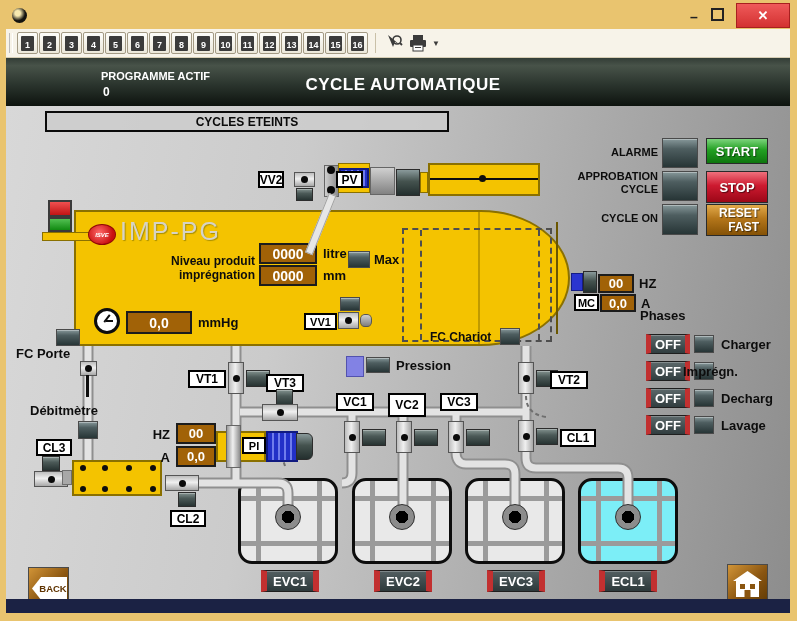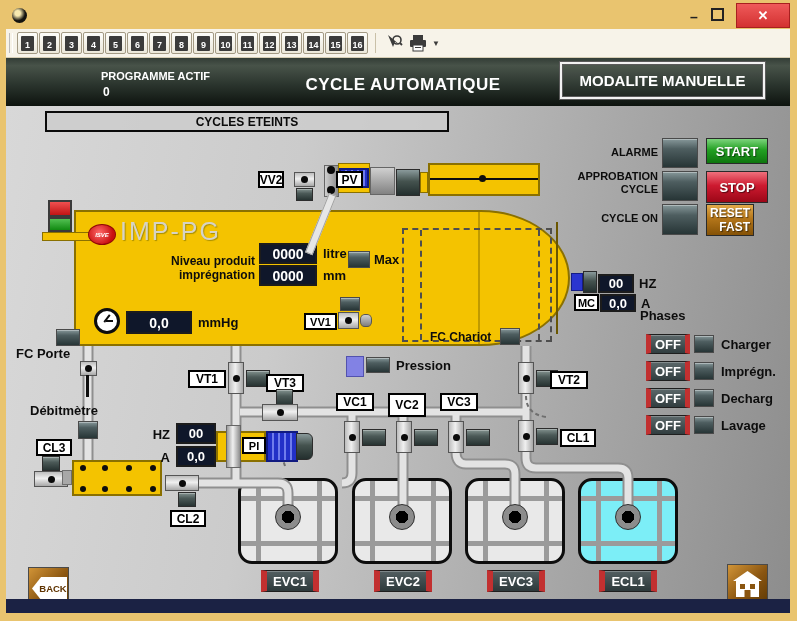--- a/index.html
+++ b/index.html
@@ -25,21 +25,21 @@
   .prog-label{position:absolute;left:95px;top:12px;color:#fff;font-weight:bold;font-size:11px}
   .prog-value{position:absolute;left:97px;top:27px;color:#fff;font-weight:bold;font-size:12px}
   .hdr-title{position:absolute;left:247px;top:17px;width:300px;text-align:center;color:#fff;font-weight:bold;font-size:17px;letter-spacing:.5px}
   .mode-btn{position:absolute;left:554px;top:4px;width:205px;height:37px;border:2px solid #f2f2f2;box-shadow:0 0 0 1px #5a5a5a,inset 0 0 0 1px #5a5a5a;color:#fff;font-weight:bold;font-size:15px;display:flex;align-items:center;justify-content:center;background:rgba(255,255,255,.03)}
   
   .main{position:absolute;left:6px;top:106px;width:784px;height:493px;background:linear-gradient(100deg,#d8d8d8 0%,#cbcbcb 35%,#a9a9a9 70%,#8d8d8d 100%)}
   .footerbar{position:absolute;left:6px;top:599px;width:784px;height:14px;background:#1b2244}
   .banner{position:absolute;left:45px;top:111px;width:404px;height:21px;border:2px solid #0a0a0a;background:rgba(205,205,205,.85);color:#0a0a0a;font-weight:bold;font-size:12px;display:flex;align-items:center;justify-content:center}
   
   .ind{background:linear-gradient(180deg,#90a0a0 0%,#54646500 0) ,linear-gradient(180deg,#87989a 0%,#4e5e60 35%,#273536 100%);border:1px solid #4a4a4a;box-shadow:inset 0 1px 0 rgba(255,255,255,.35)}
-  .disp{background:#0f172a;border:2px solid #1c1c1c;color:#fff;font-weight:bold;font-size:14px;display:flex;align-items:center;justify-content:center}
+  .disp{background:#a16207;border:2px solid #1c1c1c;color:#fff;font-weight:bold;font-size:14px;display:flex;align-items:center;justify-content:center}
   .lblbox{background:#fff;border:2px solid #000;color:#000;font-weight:bold;font-size:12px;display:flex;align-items:center;justify-content:center}
   .rlabel{color:#0d0d0d;font-weight:bold;font-size:11px;text-align:right;line-height:13px}
   .flabel{color:#0d0d0d;font-weight:bold;font-size:13px}
   .btn3d{border:1px solid #2a2a2a;color:#fff;font-weight:bold;font-size:13px;display:flex;align-items:center;justify-content:center;text-align:right;text-shadow:1px 1px 1px rgba(0,0,0,.55)}
   .btn-start{background:linear-gradient(#7cd47c,#23a023 45%,#0e760e)}
   .btn-stop{background:linear-gradient(#f0707c,#cd1a30 45%,#9c0717)}
   .btn-reset{background:linear-gradient(#e2aa4a,#b4761a 45%,#855206);font-size:12px;line-height:14px}
   .offbtn{background:linear-gradient(#5c686a,#313d3f);border:1px solid #1e1e1e;border-left:5px solid #c23030;border-right:5px solid #c23030;color:#fff;font-weight:bold;font-size:13px;display:flex;align-items:center;justify-content:center;box-shadow:inset 0 1px 0 rgba(255,255,255,.25)}
   .tanklbl{background:linear-gradient(#535f61,#2d393b);border:1px solid #1e1e1e;border-left:6px solid #c23030;border-right:6px solid #c23030;color:#fff;font-weight:bold;font-size:13px;display:flex;align-items:center;justify-content:center;box-shadow:inset 0 1px 0 rgba(255,255,255,.25)}
   
@@ -156,46 +156,45 @@
         <line x1="7" y1="13.5" x2="13" y2="13.5" stroke="#3b3b3b"></line>
       </svg>
   </div>
   <div style="font-size:8px;color:#3b3b3b;margin-left:2px">▼</div>
 </div>
 
 <div class="header">
   <div class="prog-label">PROGRAMME ACTIF</div>
   <div class="prog-value">0</div>
   <div class="hdr-title">CYCLE AUTOMATIQUE</div>
-  <div class="mode-btn">MODALITE MANUELLE</div>
 </div>
 
 <div class="main"></div>
 
 <div class="banner">CYCLES ETEINTS</div>
 
 <div class="rlabel abs" style="left:556px;top:146px;width:102px">ALARME</div>
 <div class="ind abs" style="left:662px;top:138px;width:36px;height:30px"></div>
 <div class="btn3d btn-start abs" style="left:706px;top:138px;width:62px;height:26px">START</div>
 
 <div class="rlabel abs" style="left:568px;top:170px;width:90px">APPROBATION CYCLE</div>
 <div class="ind abs" style="left:662px;top:171px;width:36px;height:30px"></div>
 <div class="btn3d btn-stop abs" style="left:706px;top:171px;width:62px;height:32px">STOP</div>
 
 <div class="rlabel abs" style="left:556px;top:212px;width:102px">CYCLE ON</div>
 <div class="ind abs" style="left:662px;top:204px;width:36px;height:31px"></div>
-<div class="btn3d btn-reset abs" style="left:706px;top:204px;width:48px;height:32px;padding:0 8px">RESET FAST</div>
+<div class="btn3d btn-reset abs" style="left:706px;top:204px;width:62px;height:32px;padding:0 8px">RESET FAST</div>
 
 <div class="flabel abs" style="left:640px;top:308px">Phases</div>
 <div class="offbtn abs" style="left:646px;top:334px;width:44px;height:20px">OFF</div>
 <div class="ind abs" style="left:694px;top:335px;width:20px;height:18px"></div>
 <div class="flabel abs" style="left:721px;top:337px">Charger</div>
 <div class="offbtn abs" style="left:646px;top:361px;width:44px;height:20px">OFF</div>
 <div class="ind abs" style="left:694px;top:362px;width:20px;height:18px"></div>
-<div class="flabel abs" style="left:721px;top:364px">Imprégn.</div>
+<div class="flabel abs" style="left:683px;top:364px">Imprégn.</div>
 <div class="offbtn abs" style="left:646px;top:388px;width:44px;height:20px">OFF</div>
 <div class="ind abs" style="left:694px;top:389px;width:20px;height:18px"></div>
 <div class="flabel abs" style="left:721px;top:391px">Decharg</div>
 <div class="offbtn abs" style="left:646px;top:415px;width:44px;height:20px">OFF</div>
 <div class="ind abs" style="left:694px;top:416px;width:20px;height:18px"></div>
 <div class="flabel abs" style="left:721px;top:418px">Lavage</div>
 
 <div class="ibc" style="left:238px;top:478px"></div>
 <div class="ibc" style="left:352px;top:478px"></div>
 <div class="ibc" style="left:465px;top:478px"></div>

